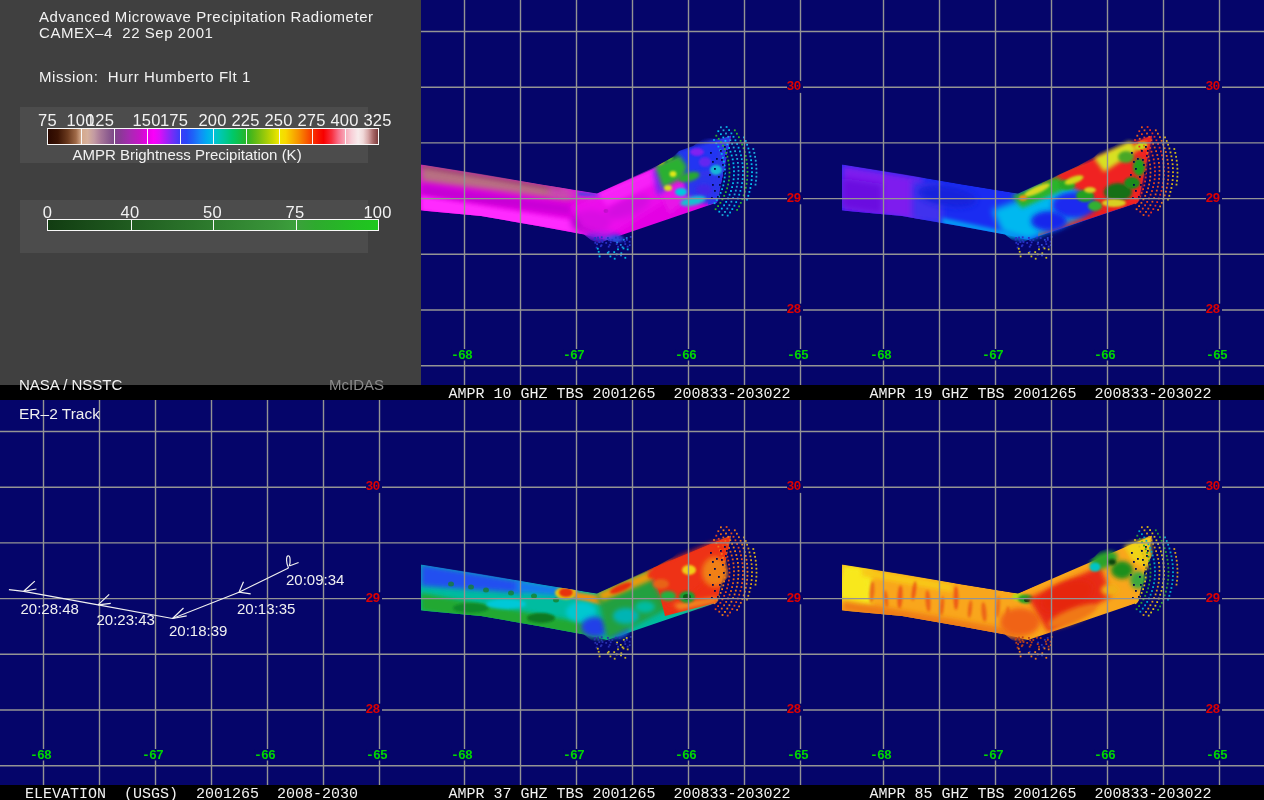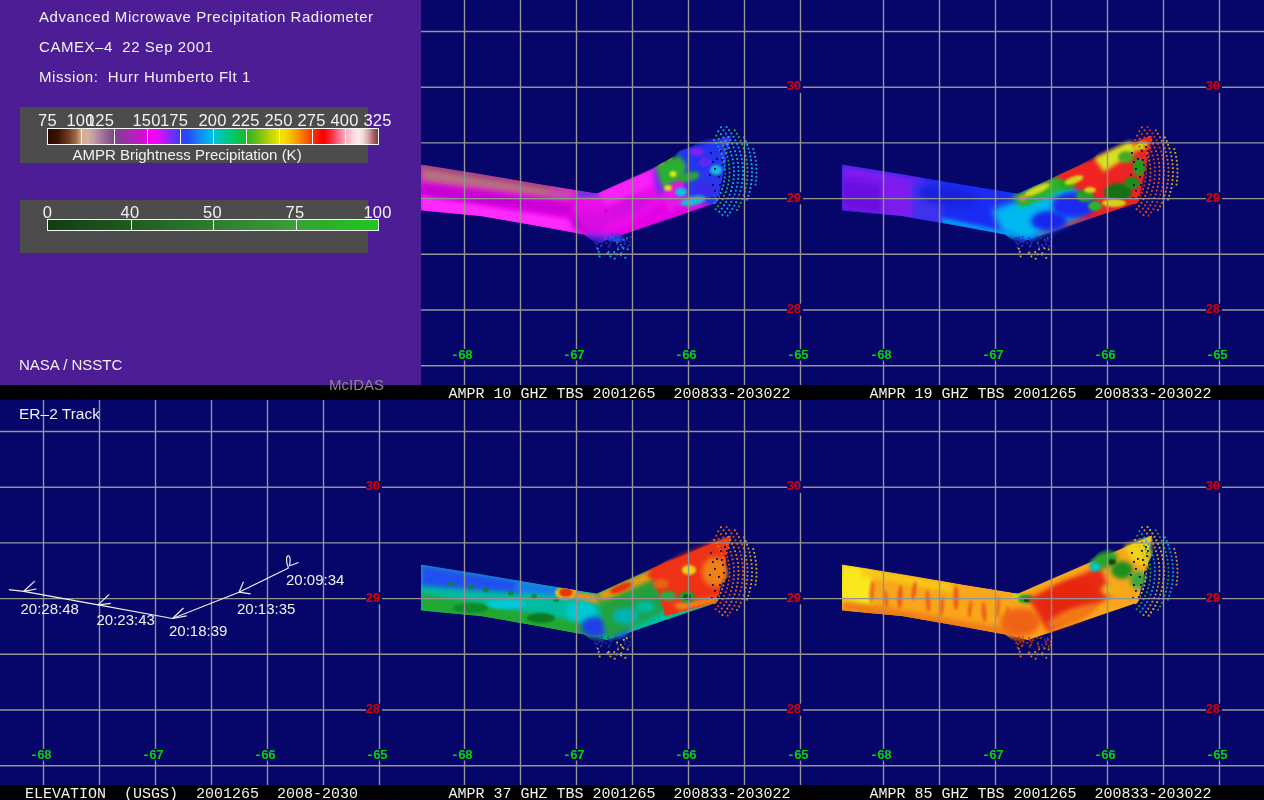--- a/index.html
+++ b/index.html
@@ -1,16 +1,16 @@
 <!DOCTYPE html>
 <html><head><meta charset="utf-8"><title>AMPR</title>
 <style>
 html,body{margin:0;padding:0;background:#000;}
 #page{position:relative;width:1264px;height:800px;overflow:hidden;background:#000;}
-#info{position:absolute;left:0;top:0;width:421px;height:385px;background:#4c1d95;
+#info{position:absolute;left:0;top:0;width:421px;height:385px;background:#404040;
   font-family:"Liberation Sans",sans-serif;color:#f2f2f2;}
 #info .t{position:absolute;left:39px;font-size:15px;white-space:pre;letter-spacing:0.55px;}
 #info .cb{position:absolute;left:20px;width:348px;background:#4c4c4c;}
 #info .cb .nums{position:absolute;top:5px;left:0;width:100%;height:15px;}
 #info .cb .nums b{position:absolute;font-weight:normal;font-size:16.5px;width:36px;text-align:center;letter-spacing:0.2px;}
 #info .cb .bar{position:absolute;left:27px;width:330px;height:15px;border:1px solid #f8f8f8;}
 #info .cb .bar i{position:absolute;top:0;bottom:0;width:1px;background:#f8f8f8;}
 #info .cb .cap{position:absolute;left:-7px;width:100%;text-align:center;font-size:15px;}
 </style></head>
 <body>
@@ -1313,21 +1313,21 @@
  <text x="448.5" y="397.8" xml:space="preserve">AMPR 10 GHZ TBS 2001265  200833-203022</text>
  <text x="869.5" y="397.8" xml:space="preserve">AMPR 19 GHZ TBS 2001265  200833-203022</text>
  <text x="25" y="797.8" xml:space="preserve">ELEVATION  (USGS)  2001265  2008-2030</text>
  <text x="448.5" y="797.8" xml:space="preserve">AMPR 37 GHZ TBS 2001265  200833-203022</text>
  <text x="869.5" y="797.8" xml:space="preserve">AMPR 85 GHZ TBS 2001265  200833-203022</text>
 </g>
 </svg>
 
 <div id="info">
  <div class="t" style="top:8px">Advanced Microwave Precipitation Radiometer</div>
- <div class="t" style="top:38px">CAMEX–4&nbsp;&nbsp;22 Sep 2001</div>
+ <div class="t" style="top:24px">CAMEX–4&nbsp;&nbsp;22 Sep 2001</div>
  <div class="t" style="top:68px">Mission:&nbsp;&nbsp;Hurr Humberto Flt 1</div>
  <div class="cb" style="top:107px;height:56px">
    <div class="nums" style="top:4px">
           <b style="left:9.5px">75</b>
           <b style="left:42.5px">100</b>
           <b style="left:62px">125</b>
           <b style="left:108.5px">150</b>
           <b style="left:136px">175</b>
           <b style="left:174.5px">200</b>
           <b style="left:207.5px">225</b>
@@ -1367,15 +1367,15 @@
           <b style="left:339.5px">100</b>
         </div>
    <div class="bar" style="top:19px;height:10px;background:linear-gradient(to right,#123c12 0%, #154415 6%, #194c19 12.5%, #1c541c 19%, #205c20 25%,
 #236423 31%, #276c27 37.5%, #2a742a 44%, #2e7c2e 50%, #318431 56%,
 #358c35 62.5%, #389438 69%, #3ca03c 75%, #2eaa2e 81%, #28b428 87.5%, #22c022 94%, #1ec81e 100%);">
           <i style="left:82.50px"></i>
           <i style="left:165.00px"></i>
           <i style="left:247.50px"></i>
         </div>
  </div>
- <div class="t" style="top:356px;left:19px;letter-spacing:0">NASA / NSSTC</div>
+ <div class="t" style="top:376px;left:19px;letter-spacing:0">NASA / NSSTC</div>
  <div class="t" style="top:376px;left:329px;color:#8a8a8a;letter-spacing:0">McIDAS</div>
 </div>
 </div>
 </body></html>

